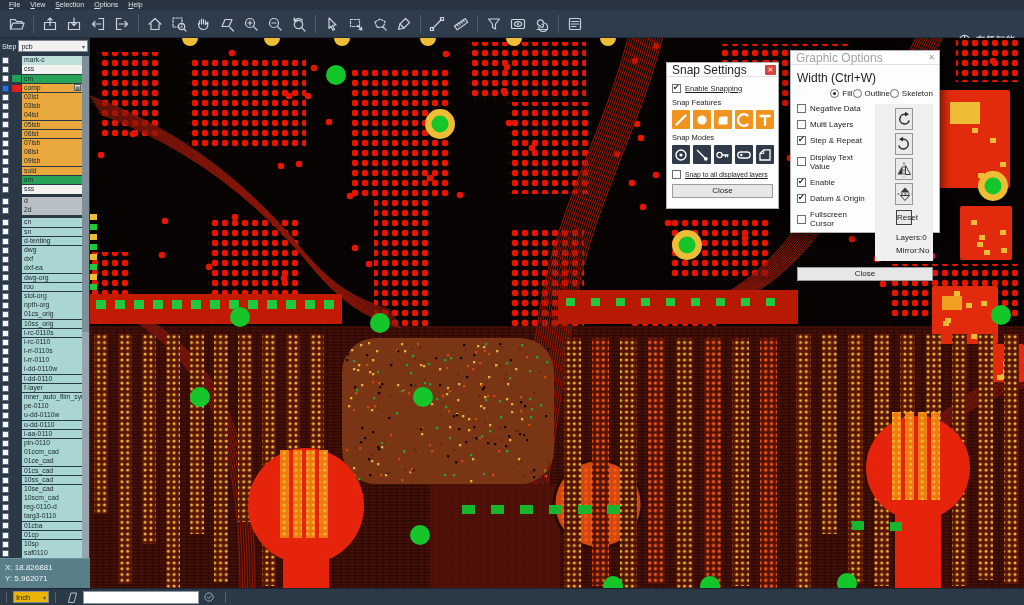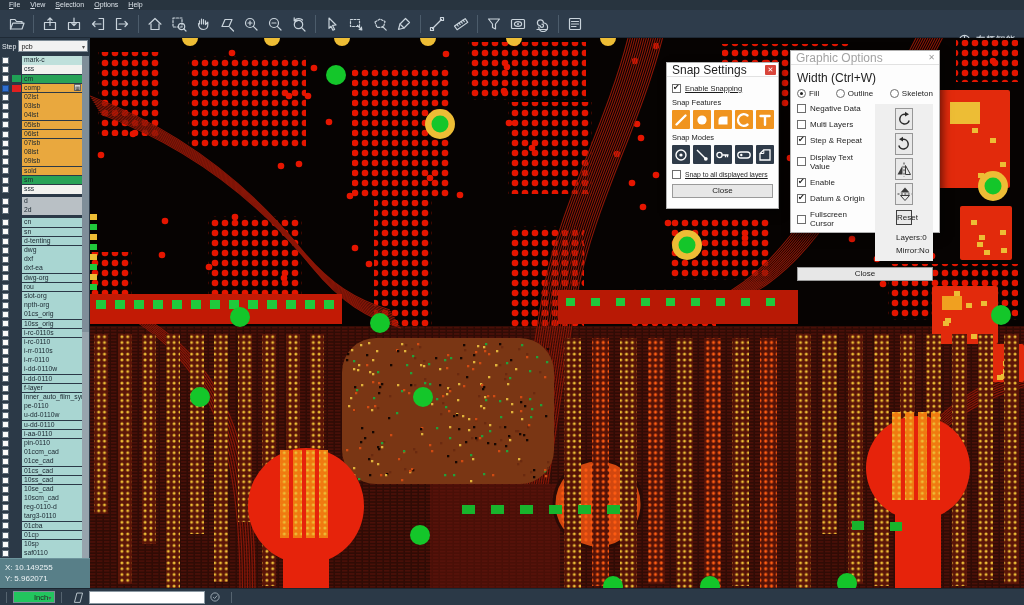--- a/index.html
+++ b/index.html
@@ -72,41 +72,41 @@
   .grp-label { font-size:7.5px; margin:4px 0 3px 0; }
   .btn-row { display:flex; gap:3px; }
   .sbtn { width:19px; height:19px; display:flex; align-items:center; justify-content:center; border-radius:1px; }
   .sbtn.orange { background:#f0941f; }
   .sbtn.dark { background:#2f3b49; }
   .dlg-btn { display:block; margin:5px auto 0 auto; width:100%; height:14px; background:#e7e7e7;
     border:1px solid #9a9a9a; font-size:8px; color:#222; text-align:center; line-height:12px; }
 
   .go-body { padding:4px 6px 4px 6px; }
   .go-width { font-size:12px; margin:2px 0 4px 0; }
-  .radio-row { display:flex; justify-content:space-between; margin:0 0 6px 0; }
+  .radio-row { display:flex; justify-content:flex-end; margin:0 0 6px 0; }
   .radio { display:flex; align-items:center; gap:3px; font-size:8px; }
   .rdot { width:9px; height:9px; border:1px solid #6d6d6d; border-radius:50%; background:#fff; position:relative; }
   .rdot.on::after { content:""; position:absolute; left:2px; top:2px; width:3px; height:3px; border-radius:50%; background:#222; }
   .go-cols { display:flex; gap:4px; }
   .go-left { flex:1; }
   .go-left .chk-row { margin:0 0 7.2px 0; }
   .go-right { width:58px; background:#efefef; padding:4px 21px; }
   .tf-grid { display:flex; flex-wrap:wrap; gap:3px; justify-content:center; }
   .tf-btn { width:24px; height:22px; background:#e9e9e9; border:1px solid #979797;
     display:flex; align-items:center; justify-content:center; }
   .reset-btn { margin-top:5px; width:100%; height:15px; background:#e9e9e9; border:1px solid #3f3f3f;
     font-size:8px; text-align:center; line-height:13px; }
   .go-meta { font-size:8px; margin-top:6px; line-height:13px; color:#222; }
 
   
   .bottombar { position:absolute; left:0; top:588px; width:1024px; height:17px; background:#2b3947;
     border-top:1px solid #1c2630; display:flex; align-items:center; }
   .bb-sep { width:1px; height:11px; background:#55636f; margin:0 6px; }
-  .unit-select { width:36px; height:12px; background:#22c55e; border:1px solid #7d8a95; font-size:7.5px;
-    color:#222; display:flex; align-items:center; justify-content:space-between; padding:0 20px; }
+  .unit-select { width:36px; height:12px; background:#eab308; border:1px solid #7d8a95; font-size:7.5px;
+    color:#222; display:flex; align-items:center; justify-content:space-between; padding:0 2px; }
   .cmd-input { width:116px; height:13px; background:#fff; border:1px solid #8b98a2; font-size:8px; padding:0 3px;
     font-family:"Liberation Sans","DejaVu Sans",sans-serif; }
   .bb-icon { display:flex; align-items:center; justify-content:center; margin:0 4px; }
 </style>
 </head>
 <body>
 
 <div class="app">
 
   <div class="menubar" id="menubar">
@@ -658,21 +658,21 @@
             <span class="cb"></span>
           </div>
           <div class="sw-cell"></div>
           <div class="name-cell">saf0110</div>
         </div>
       </div>
     <div class="vscroll">
         <div class="vthumb"></div>
       </div>
     <div class="xy-box">
-      <div>X: 10.149255</div>
+      <div>X: 18.826881</div>
       <div>Y: 5.962071</div>
     </div>
   </div>
 
   <div class="canvas" id="canvas"><svg width="934" height="550" viewBox="0 0 934 550">
         <defs>
 <pattern id="pRed" width="10" height="10" patternUnits="userSpaceOnUse">
             <circle cx="5" cy="5" r="3.3" fill="#e51500"></circle>
           </pattern>
 <pattern id="pYel" width="5.8" height="5.8" patternUnits="userSpaceOnUse">

